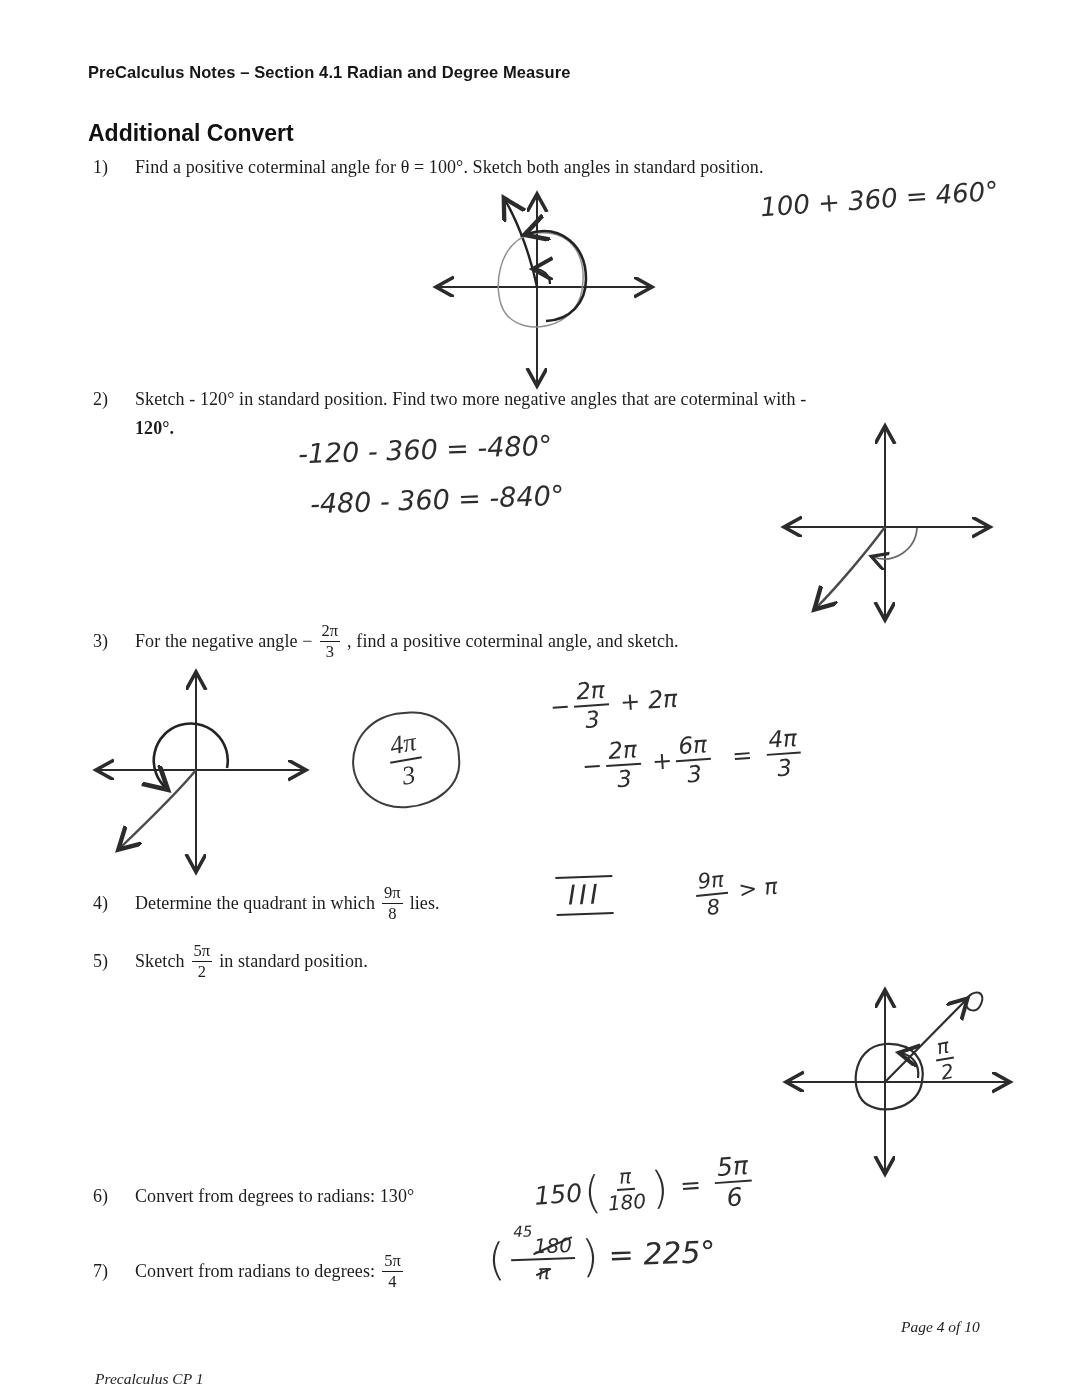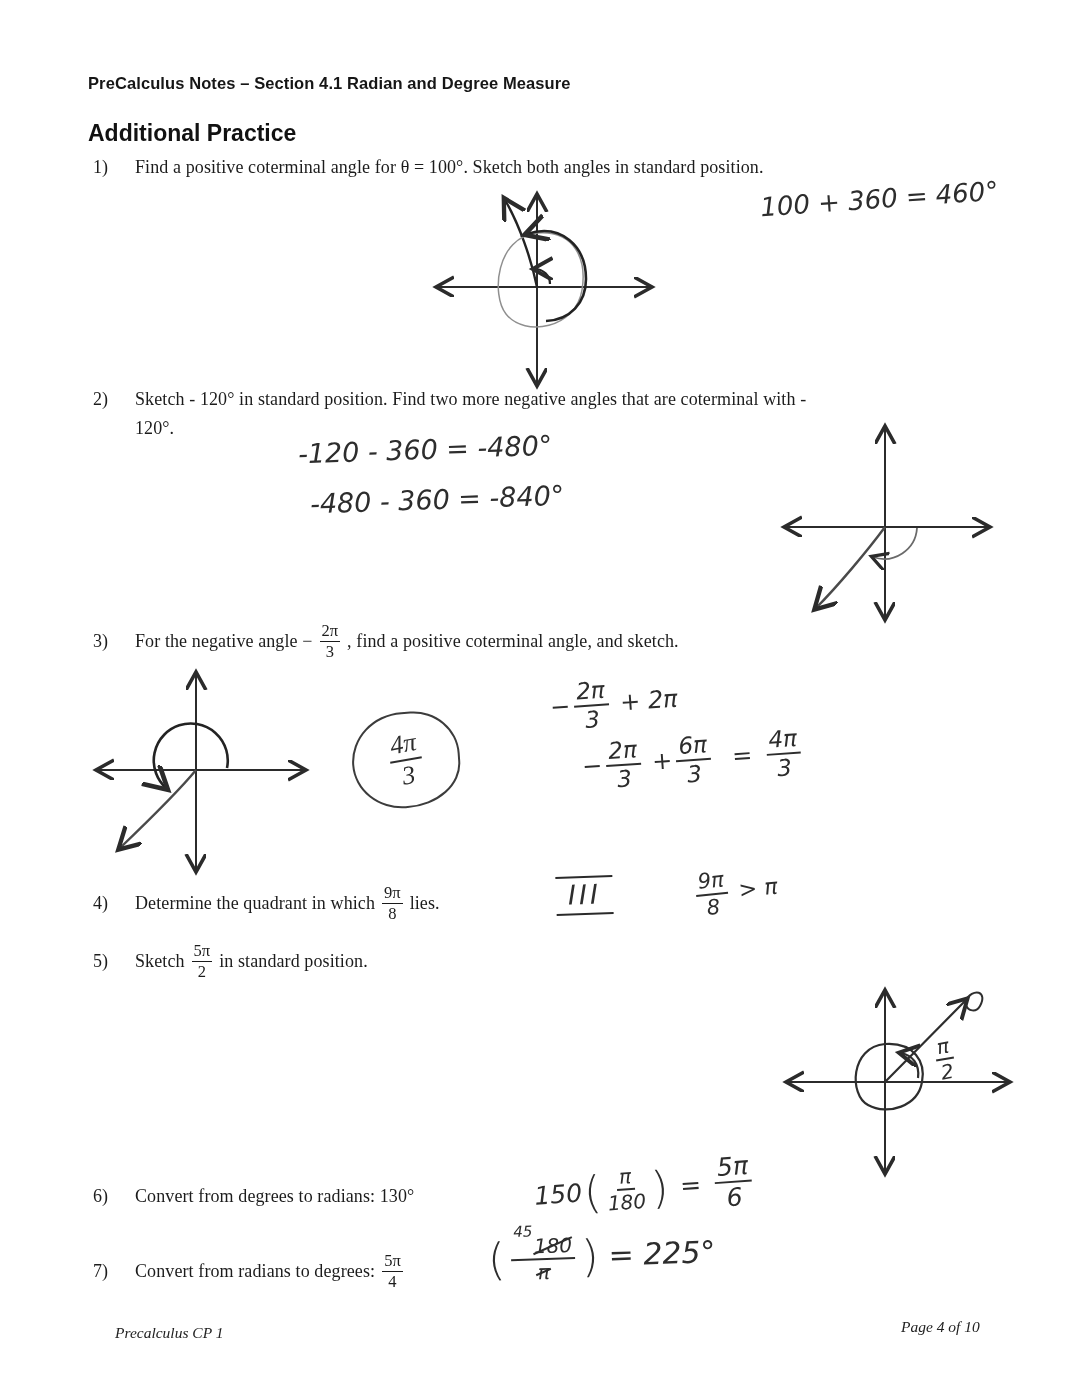--- a/index.html
+++ b/index.html
@@ -50,23 +50,23 @@
     font-size:27px; font-style:italic;
   }
   .footer { font-size:15.5px; font-style:italic; color:#222; }
   svg { display:block; }
 </style>
 </head>
 <body>
 
 <div class="page">
 
-  <div class="abs doc-header" style="left:88px; top:74px;">PreCalculus Notes – Section 4.1 Radian and Degree Measure</div>
-
-  <div class="abs section-heading" style="left:88px; top:120px;">Additional Practice</div>
+  <div class="abs doc-header" style="left:88px; top:63px;">PreCalculus Notes – Section 4.1 Radian and Degree Measure</div>
+
+  <div class="abs section-heading" style="left:88px; top:120px;">Additional Convert</div>
 
   <div class="abs prob" style="left:93px; top:157px;">
     <span class="pnum">1)</span>
     <span class="ptext">Find a positive coterminal angle for θ = 100°.  Sketch both angles in standard position.</span>
   </div>
 
   <div class="abs" style="left:428px; top:186px;">
     <svg width="232" height="204" viewBox="0 0 232 204">
       <defs>
         <marker id="ah1" markerWidth="11" markerHeight="11" refX="8" refY="5" orient="auto-start-reverse">
@@ -81,21 +81,21 @@
       <path d="M 122 98 A 15 15 0 0 0 107 83" stroke="#232323" stroke-width="2.2" fill="none" marker-end="url(#ah1)"></path>
     </svg>
   </div>
 
   <div class="hw" style="left:760px; top:184px; font-size:26px; transform:rotate(-4deg);">100 + 360 = 460°</div>
 
   <div class="abs prob" style="left:93px; top:389px;">
     <span class="pnum">2)</span>
     <span class="ptext">Sketch  - 120° in standard position.  Find two more negative angles that are coterminal with -</span>
   </div>
-  <div class="abs prob" style="left:135px; top:418px;">
+  <div class="abs prob" style="left:135px; top:418px;font-weight:bold;">
     <span class="ptext">120°.</span>
   </div>
 
   <div class="hw" style="left:298px; top:434px; font-size:27px; transform:rotate(-2deg);">-120 - 360  =  -480°</div>
   <div class="hw" style="left:310px; top:484px; font-size:27px; transform:rotate(-2deg);">-480 - 360  =  -840°</div>
 
   <div class="abs" style="left:776px; top:418px;">
     <svg width="222" height="208" viewBox="0 0 222 208">
       <defs>
         <marker id="ah2" markerWidth="11" markerHeight="11" refX="8" refY="5" orient="auto-start-reverse">
@@ -249,16 +249,16 @@
   <div class="hw" style="left:486px; top:1230px; font-size:25px; transform:rotate(-2deg); display:flex; align-items:center;">
     <span class="bigparen">(</span>
     <span class="hwfrac" style="font-size:20px;">
       <span class="n"><sup class="sup45">45</sup><span class="cancel">180</span></span>
       <span class="d"><span class="cancel">π</span></span>
     </span>
     <span class="bigparen">)</span>
     <span style="font-size:30px; margin-left:8px;">= 225°</span>
   </div>
 
-  <div class="abs footer" style="left:95px; top:1324px;margin-left:20px;">Precalculus CP 1</div>
+  <div class="abs footer" style="left:95px; top:1370px;">Precalculus CP 1</div>
   <div class="abs footer" style="left:901px; top:1318px;">Page 4 of 10</div>
 
 </div>
 
 </body></html>

